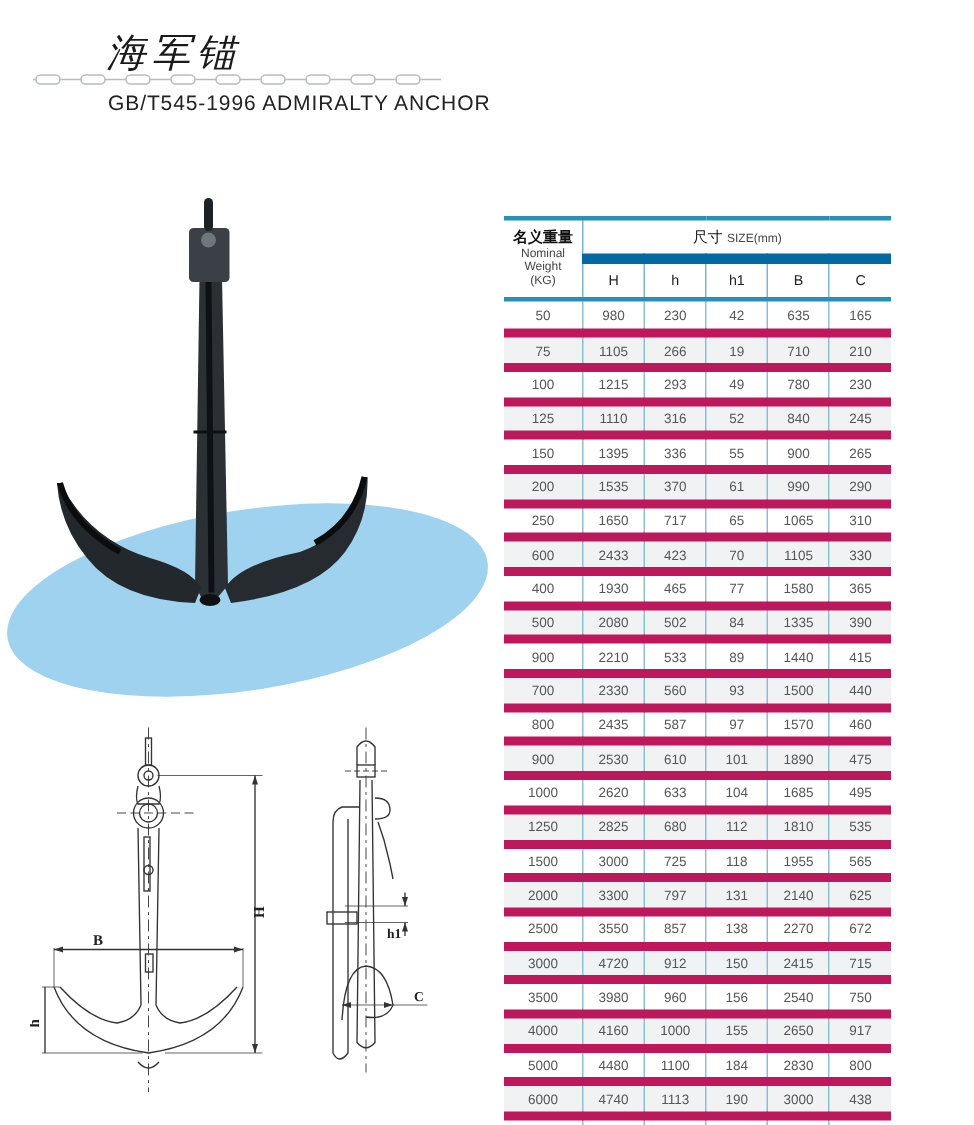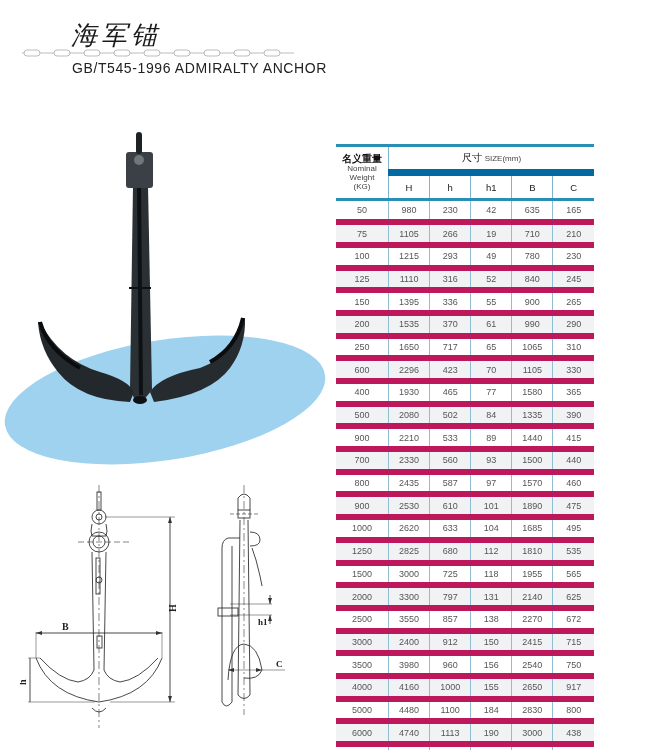--- a/index.html
+++ b/index.html
@@ -212,21 +212,21 @@
         <tr>
           <td>250</td>
           <td>1650</td>
           <td>717</td>
           <td>65</td>
           <td>1065</td>
           <td>310</td>
         </tr>
         <tr>
           <td>600</td>
-          <td>2296</td>
+          <td>2433</td>
           <td>423</td>
           <td>70</td>
           <td>1105</td>
           <td>330</td>
         </tr>
         <tr>
           <td>400</td>
           <td>1930</td>
           <td>465</td>
           <td>77</td>
@@ -308,21 +308,21 @@
         <tr>
           <td>2500</td>
           <td>3550</td>
           <td>857</td>
           <td>138</td>
           <td>2270</td>
           <td>672</td>
         </tr>
         <tr>
           <td>3000</td>
-          <td>2400</td>
+          <td>4720</td>
           <td>912</td>
           <td>150</td>
           <td>2415</td>
           <td>715</td>
         </tr>
         <tr>
           <td>3500</td>
           <td>3980</td>
           <td>960</td>
           <td>156</td>

